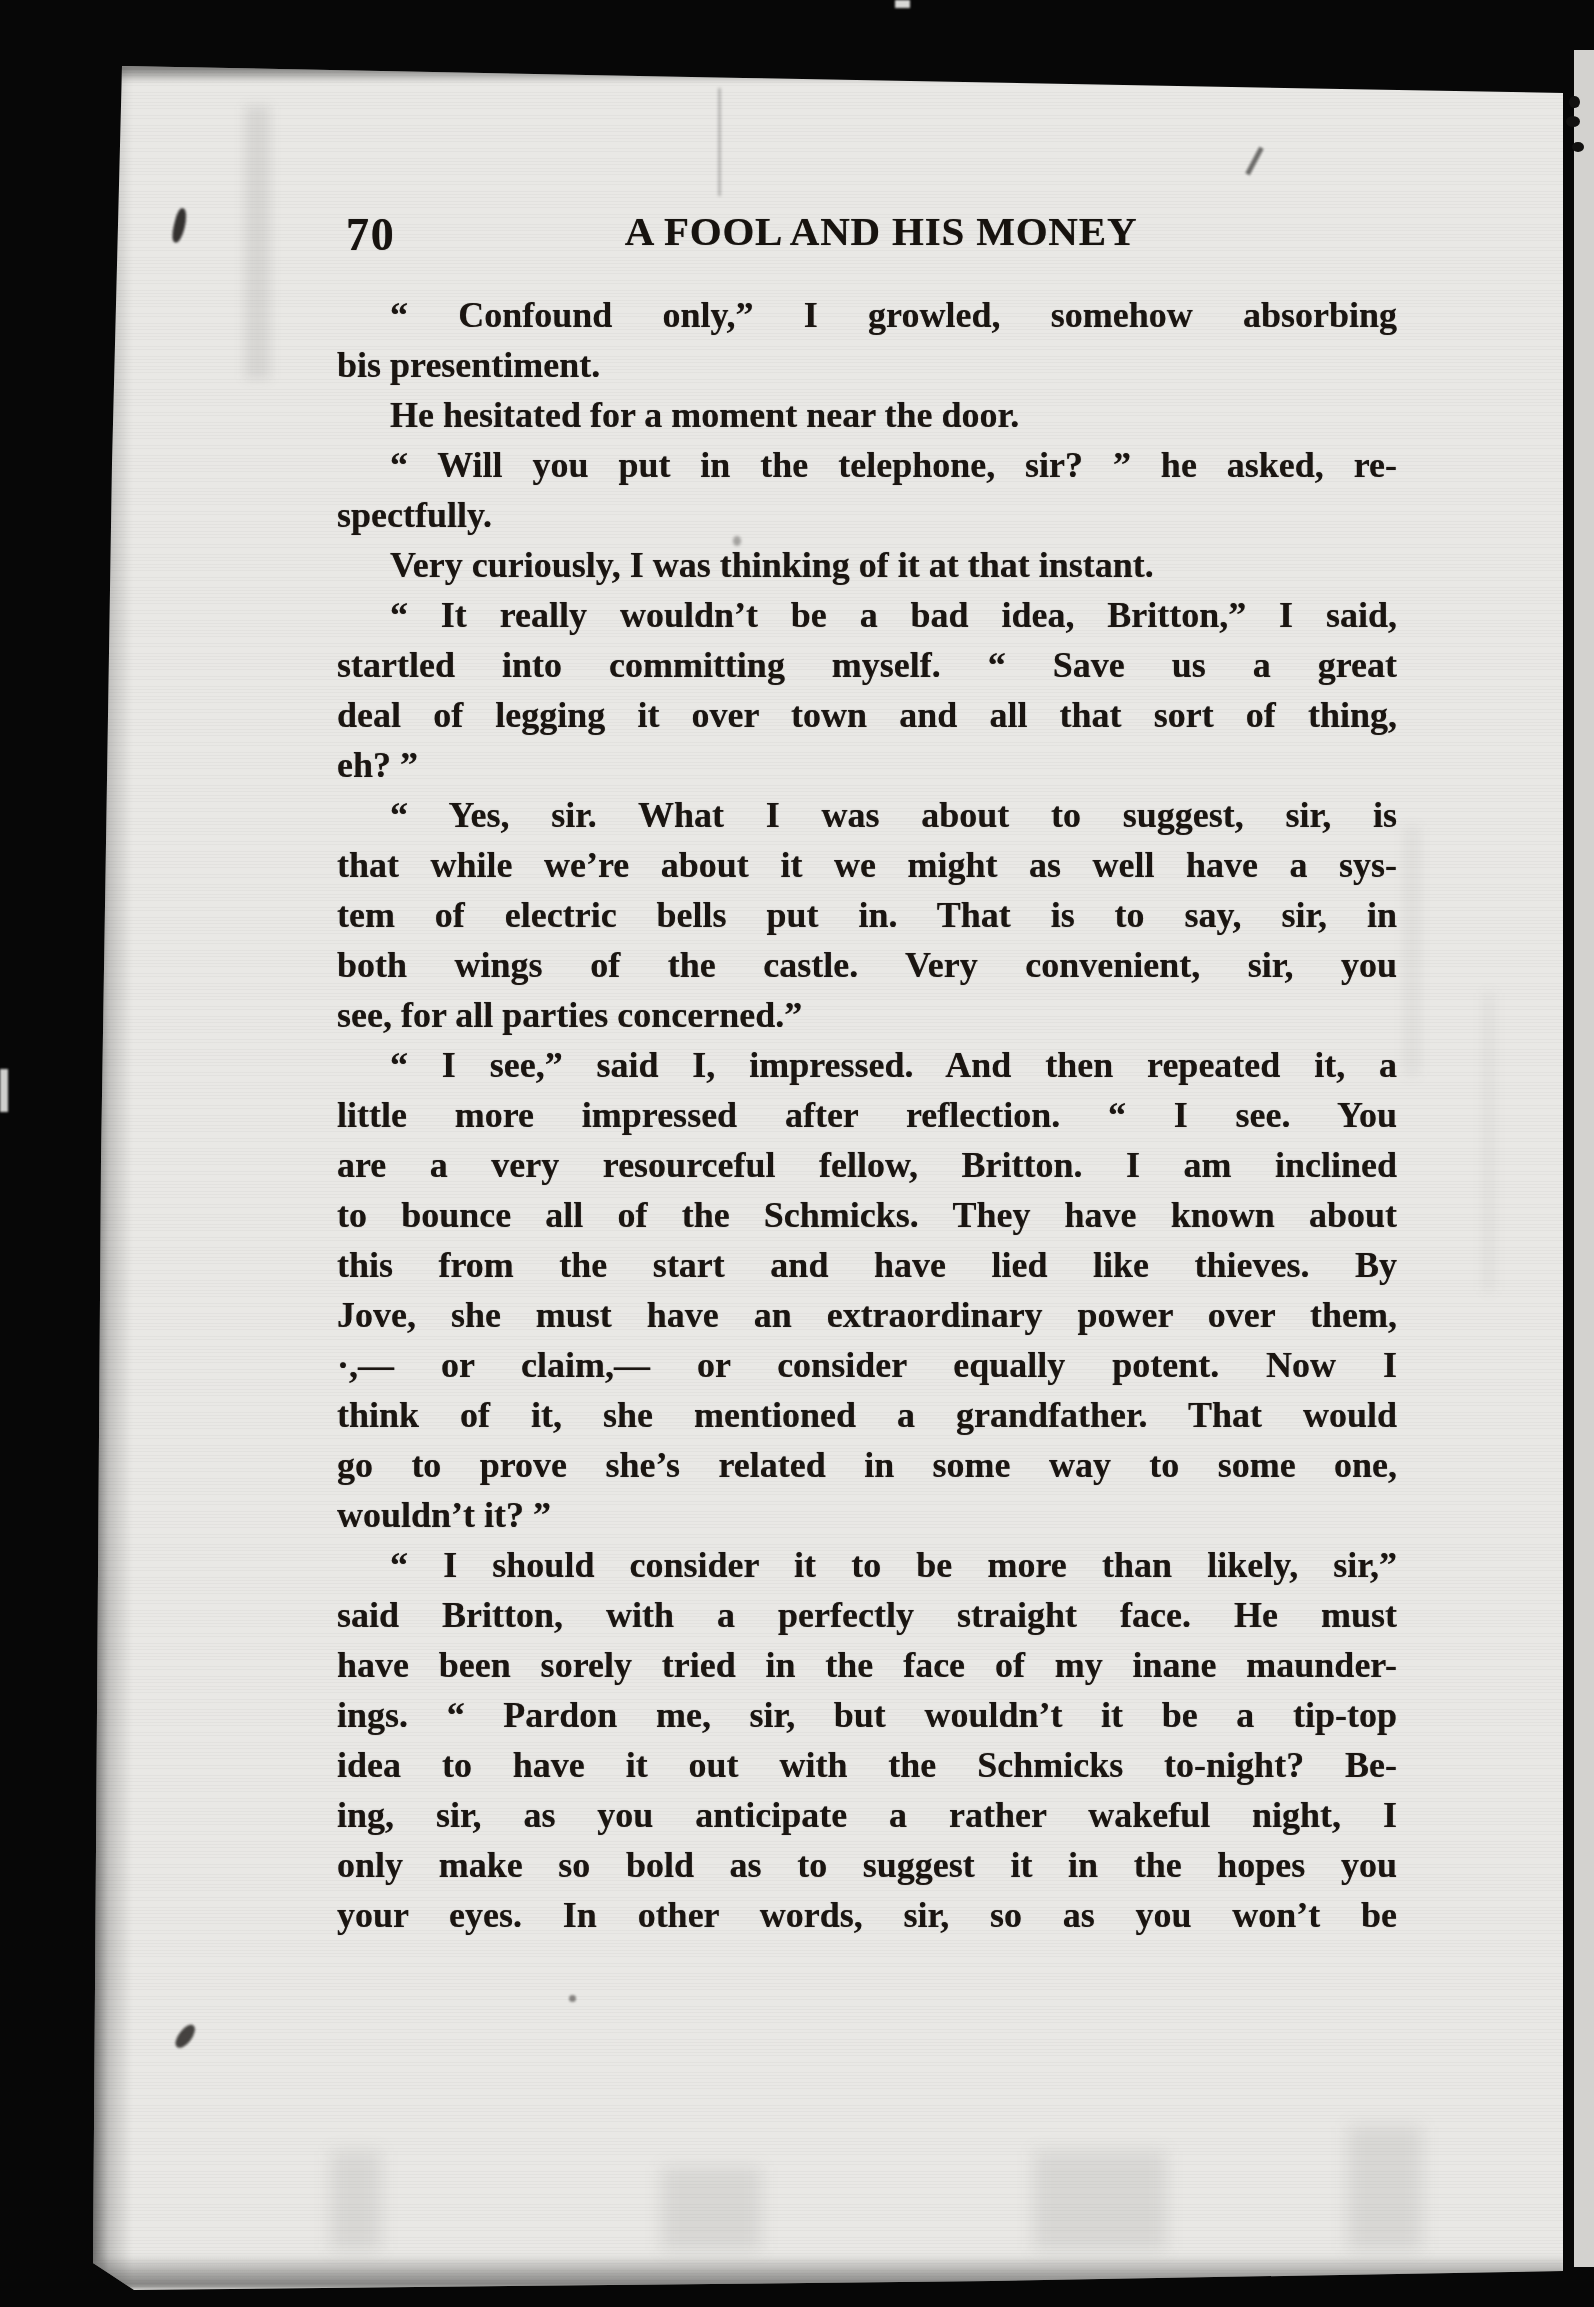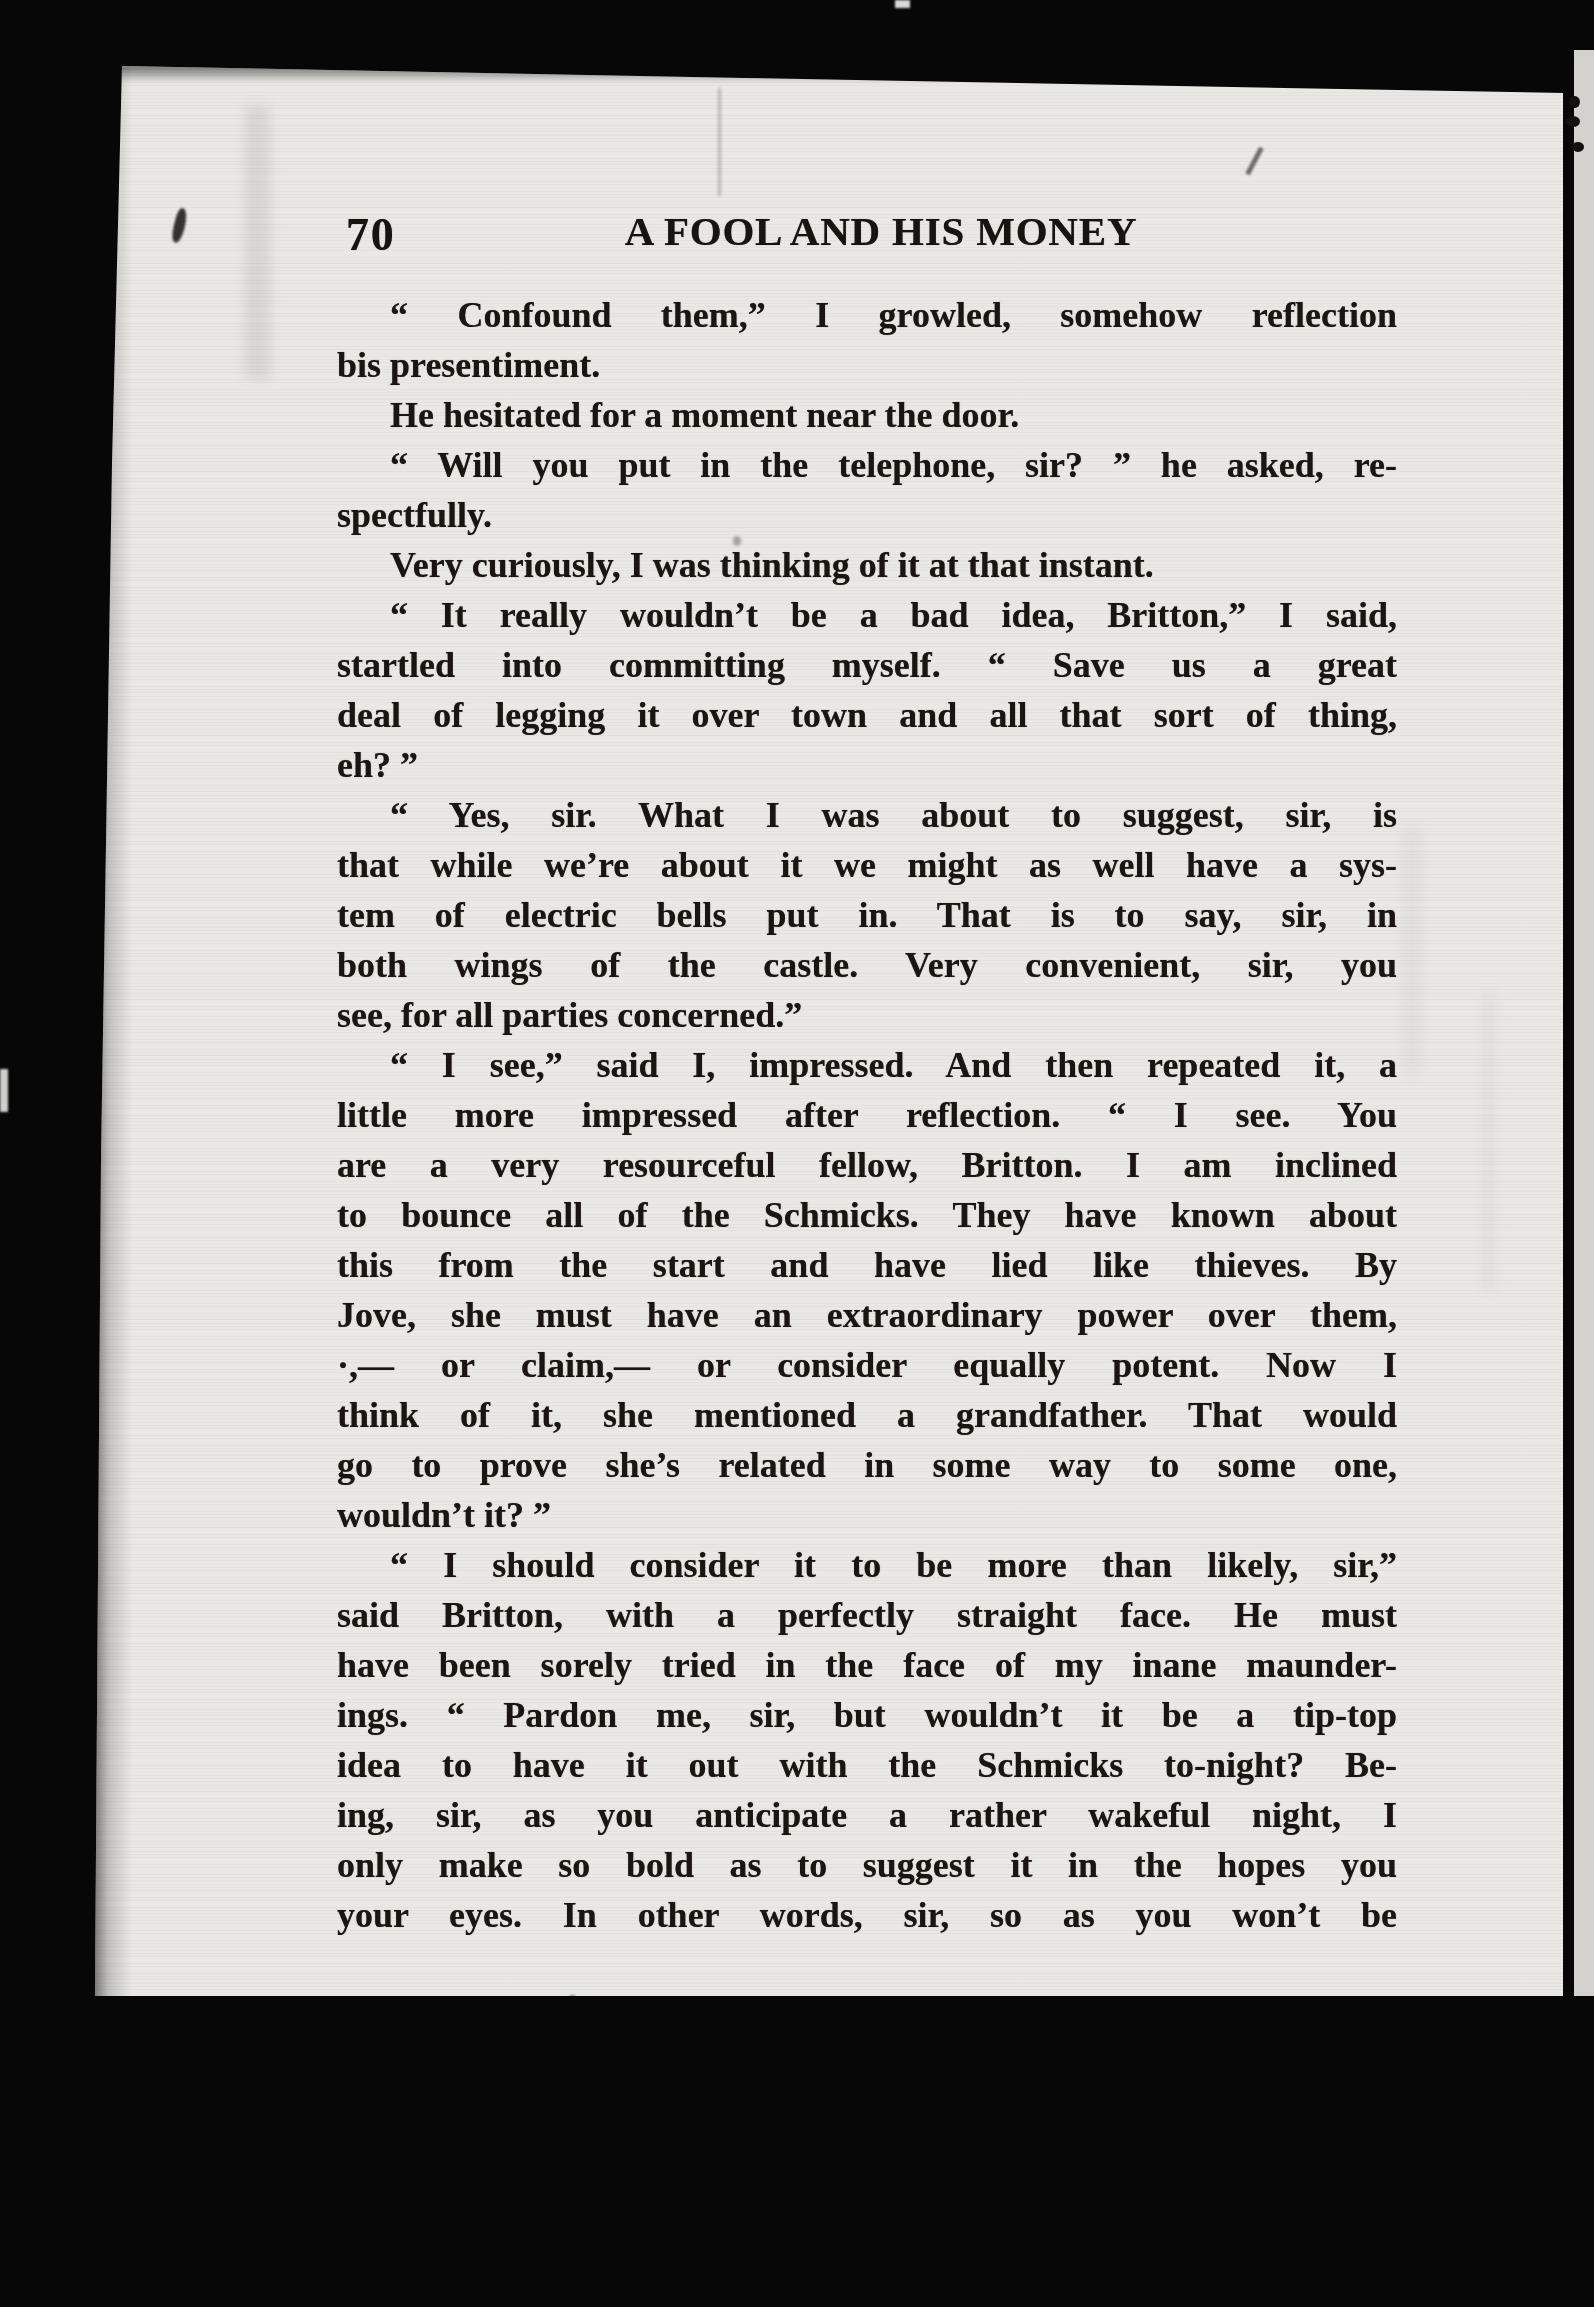--- a/index.html
+++ b/index.html
@@ -1,19 +1,19 @@
 <!DOCTYPE html>
 <html style="font-size:13.2px"><head>
 <meta charset="utf-8">
 <style>
   html, body { margin: 0; padding: 0; background: #070707; }
   .canvas {
     position: relative;
     width: 1595px;
-    height: 1996px;
+    height: 2307px;
     background: #070707;
     overflow: hidden;
     font-family: "Liberation Serif", "DejaVu Serif", serif;
   }
   
   .page {
     position: absolute;
     left: 0; top: 0;
     width: 1595px; height: 2307px;
     background:
@@ -119,21 +119,21 @@
 
   <div class="page">
     <div class="edge-left"></div>
     <div class="edge-top"></div>
     <div class="edge-bottom"></div>
 
     <div class="page-number">70</div>
     <div class="running-head">A FOOL AND HIS MONEY</div>
 
     <div class="textblock">
-        <div class="line indent">“ Confound them,” I growled, somehow reflection</div>
+        <div class="line indent">“ Confound only,” I growled, somehow absorbing</div>
         <div class="line ragged">bis presentiment.</div>
         <div class="line indent ragged">He hesitated for a moment near the door.</div>
         <div class="line indent">“ Will you put in the telephone, sir? ” he asked, re-</div>
         <div class="line ragged">spectfully.</div>
         <div class="line indent ragged">Very curiously, I was thinking of it at that instant.</div>
         <div class="line indent">“ It really wouldn’t be a bad idea, Britton,” I said,</div>
         <div class="line">startled into committing myself. “ Save us a great</div>
         <div class="line">deal of legging it over town and all that sort of thing,</div>
         <div class="line ragged">eh? ”</div>
         <div class="line indent">“ Yes, sir. What I was about to suggest, sir, is</div>

